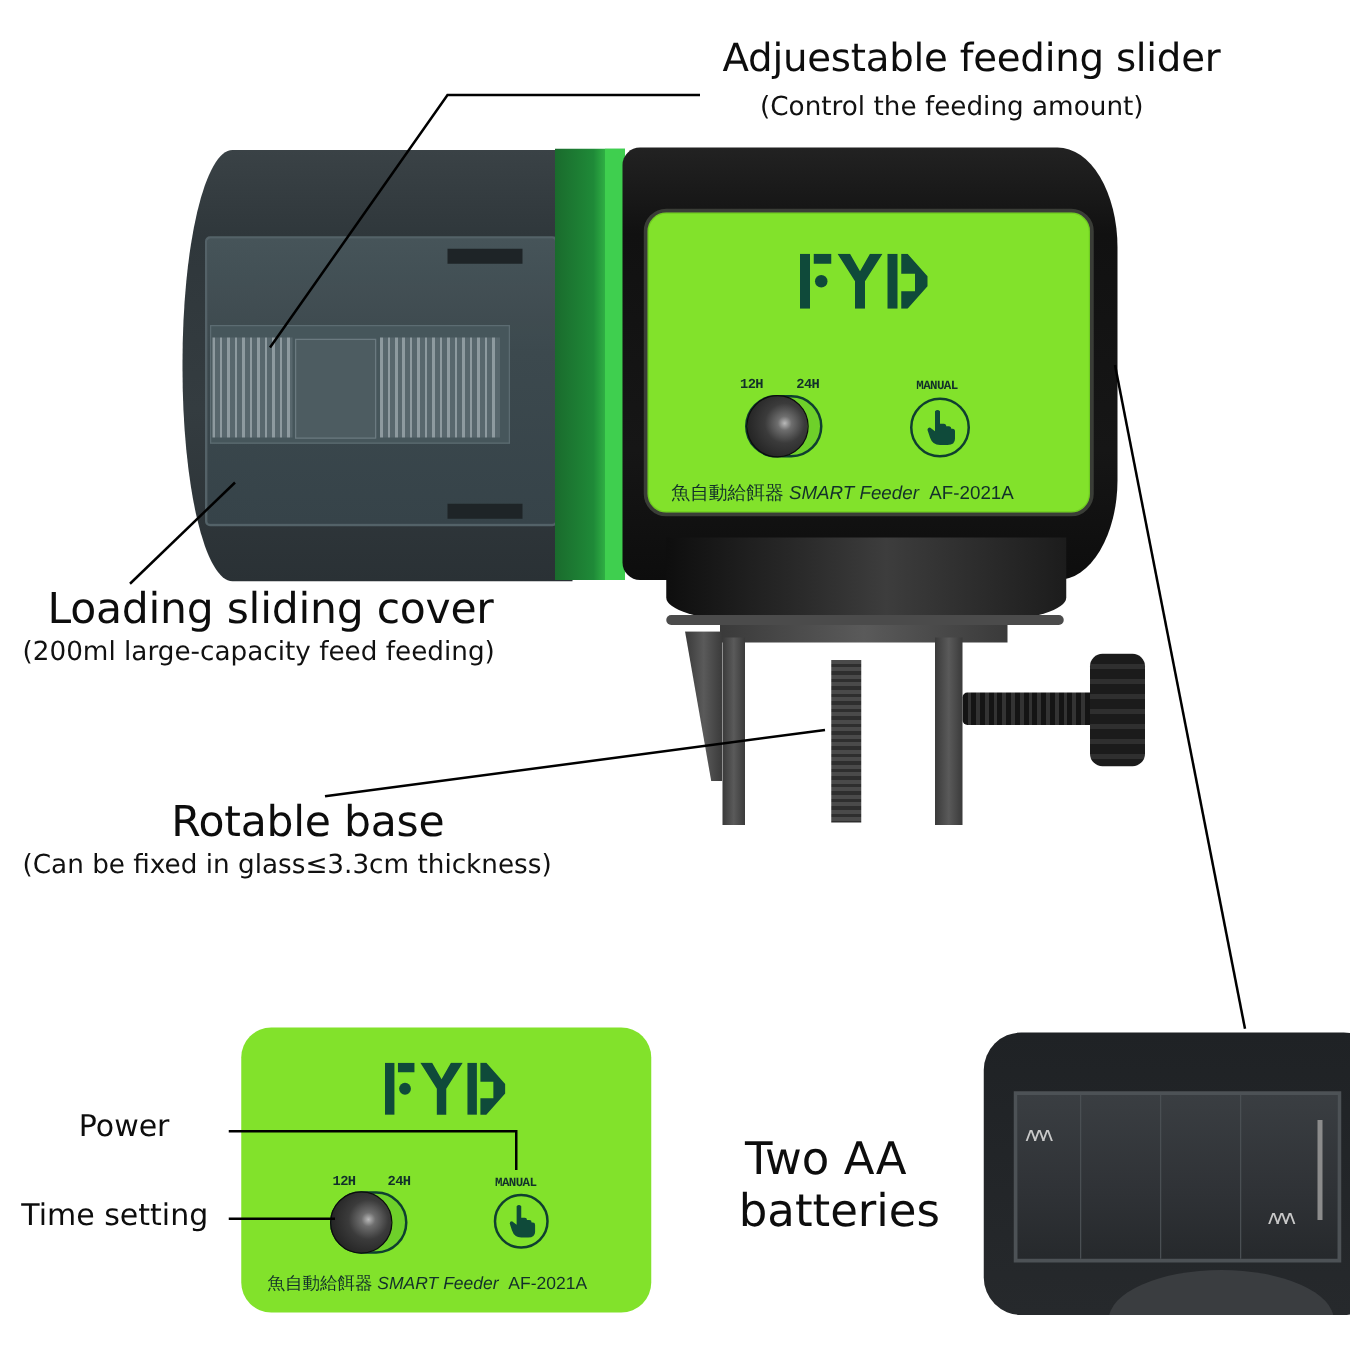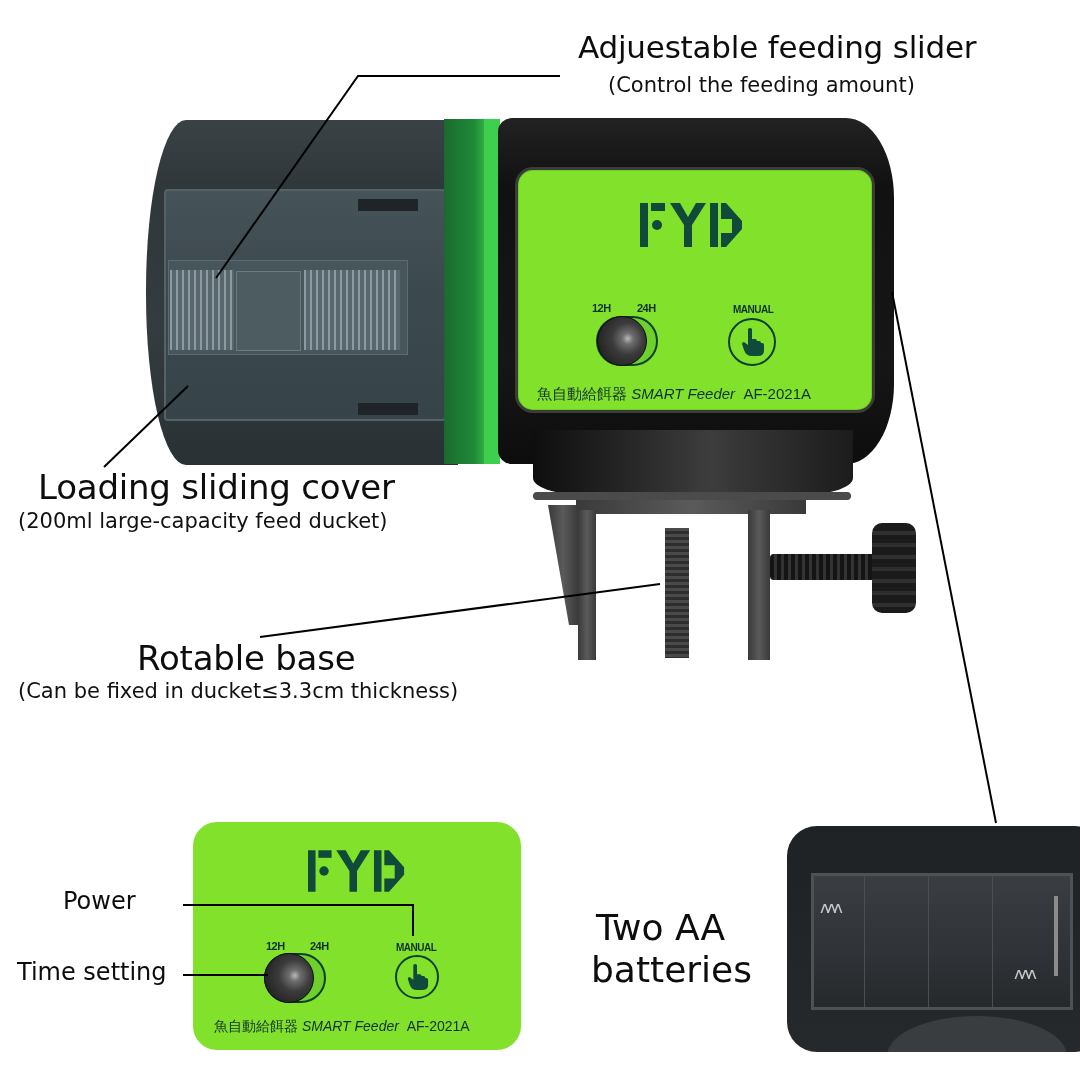--- a/index.html
+++ b/index.html
@@ -50,21 +50,21 @@
     border: 3px solid #3a3d37;
     box-shadow: inset 0 0 0 1px #6fcc20;
   }
   .panel-small {
     position: absolute; left: 193px; top: 822px; width: 328px; height: 228px;
     background: #82e22b; border-radius: 24px;
   }
 
   .logo { position: absolute; display: flex; gap: 6px; }
 
-  .ctl-label { position: absolute; font-family: Liberation Sans, sans-serif; font-weight: bold; color: #12302a; letter-spacing: -0.5px; }
+  .ctl-label { position: absolute; font-family: Liberation Mono, monospace; font-weight: bold; color: #12302a; letter-spacing: -0.5px; }
   .toggle-outline { position: absolute; border: 2px solid #0f3f30; border-radius: 40px; background: #6ed02a; }
   .toggle-ball { position: absolute; border-radius: 50%;
     background: radial-gradient(circle at 62% 45%, #b9b9b9 0%, #6e6e6e 14%, #3b3b3b 40%, #1f1f1f 85%); border: 1px solid #0c0c0c; }
   .manual-circle { position: absolute; border: 2px solid #0f3f30; border-radius: 50%; display: flex; align-items: center; justify-content: center; }
   .brand-line { position: absolute; font-family: "Liberation Sans", sans-serif; color: #12302a; white-space: nowrap; }
   .brand-line i { font-style: italic; }
 
   
   .base-collar { position: absolute; left: 533px; top: 430px; width: 320px; height: 66px;
     background: linear-gradient(90deg, #0e0e0e 0%, #2b2b2b 35%, #3d3d3d 55%, #1c1c1c 100%); border-radius: 0 0 60px 60px / 0 0 18px 18px; }
@@ -146,24 +146,24 @@
   <div class="clamp-frame" style="left:748px;top:510px;width:22px;height:150px;"></div>
   <div class="clamp-jaw"></div>
   <div class="screw"></div>
   <div class="knob"></div>
 </div>
 
 <span class="label-main" style="left:578px;top:32px;font-size:31px;">Adjuestable feeding slider</span>
 <span class="label-sub" style="left:608px;top:75px;">(Control the feeding amount)</span>
 
 <span class="label-main" style="left:38px;top:470px;">Loading sliding cover</span>
-<span class="label-sub" style="left:18px;top:511px;">(200ml large-capacity feed ducket)</span>
+<span class="label-sub" style="left:18px;top:511px;">(200ml large-capacity feed feeding)</span>
 
 <span class="label-main" style="left:137px;top:641px;">Rotable base</span>
-<span class="label-sub" style="left:18px;top:681px;">(Can be fixed in ducket≤3.3cm thickness)</span>
+<span class="label-sub" style="left:18px;top:681px;">(Can be fixed in glass≤3.3cm thickness)</span>
 
 <div class="panel-small"></div>
 <div class="logo" style="left:308px;top:850px;">
   <svg width="98" height="42" viewBox="0 0 104 44">
     <rect x="0" y="0" width="8" height="44" fill="#0f4a3a"></rect>
     <rect x="11" y="0" width="14" height="8" fill="#0f4a3a"></rect>
     <circle cx="17" cy="22" r="5" fill="#0f4a3a"></circle>
     <polygon points="30,0 40,0 48,14 56,0 66,0 52,22 52,44 44,44 44,22" fill="#0f4a3a"></polygon>
     <rect x="70" y="0" width="8" height="44" fill="#0f4a3a"></rect>
     <polygon points="81,0 86,0 102,18 102,26 86,44 81,44 81,30 92,30 92,16 81,16" fill="#0f4a3a"></polygon>

